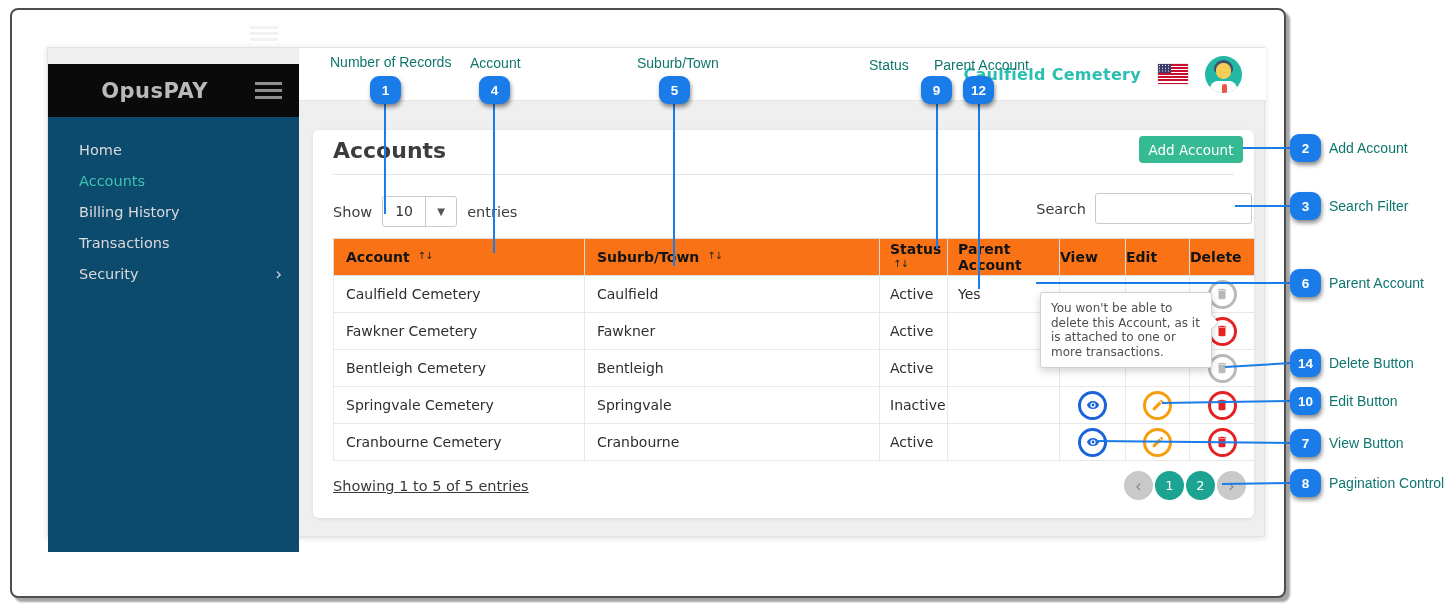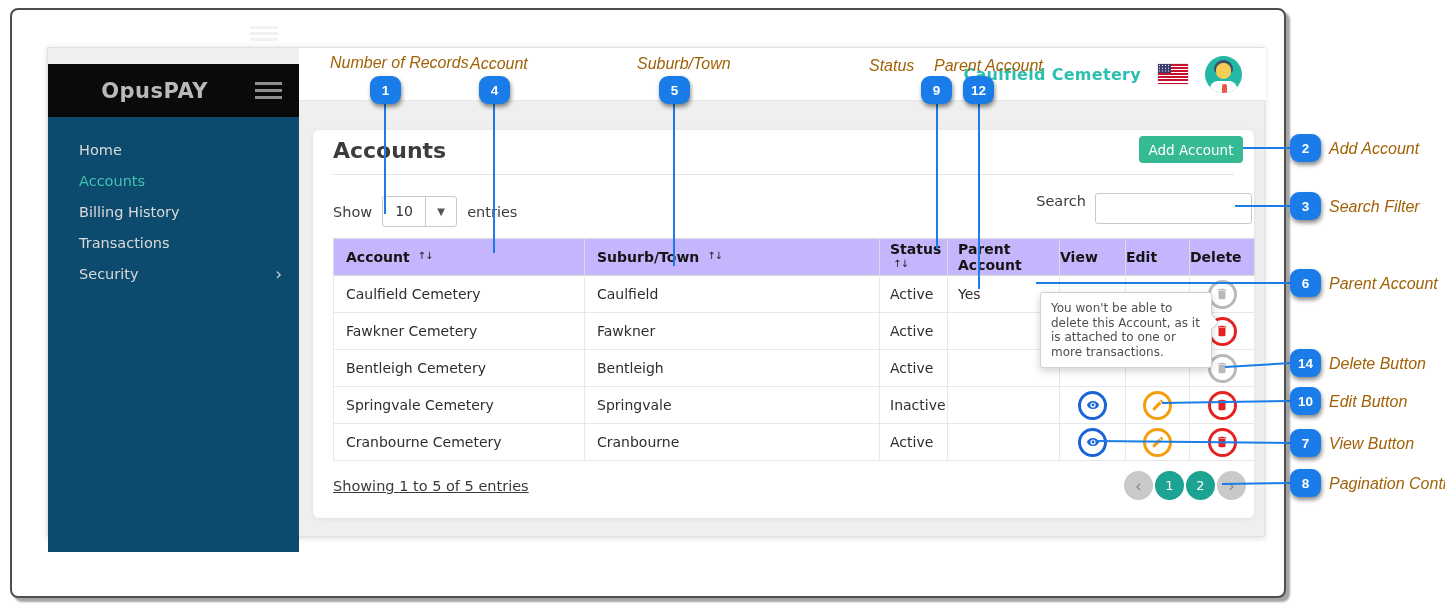--- a/index.html
+++ b/index.html
@@ -51,28 +51,28 @@
   .add-btn { position:absolute; left:826px; top:6px; width:104px; height:27px; background:#36ba93;
              color:#fff; border:none; border-radius:4px; font-size:13.5px; font-family:inherit; cursor:pointer; }
   .divider { position:absolute; left:20px; right:20px; top:44px; height:1px; background:#e5e5e5; }
 
   .show-row { position:absolute; left:20px; top:66px; height:31px; display:flex; align-items:center; gap:10px;
               font-size:14.5px; color:#3c3c3c; }
   .select { display:flex; border:1px solid #c9c9c9; border-radius:3px; height:31px; cursor:pointer; }
   .sel-val { width:42px; text-align:center; line-height:29px; font-size:14px; color:#333; }
   .sel-arrow { width:31px; border-left:1px solid #c9c9c9; text-align:center; line-height:29px; font-size:10px; color:#555; }
 
-  .search-row { position:absolute; top:63px; right:2px; display:flex; align-items:flex-start; gap:9px; }
+  .search-row { position:absolute; top:63px; right:2px; display:flex; align-items:center; gap:9px; }
   .search-label { font-size:14.5px; color:#3c3c3c; }
   .search-input { width:157px; height:31px; border:1px solid #c9c9c9; border-radius:3px; font-family:inherit; font-size:14px; padding:0 8px; }
 
   
   .tbl { position:absolute; left:20px; top:108px; width:921px; border-collapse:collapse; table-layout:fixed;
          font-size:14px; color:#2e2e2e; }
-  .tbl th { background:#c4b5fd; font-weight:bold; color:#141414; text-align:left; padding:0 0 0 12px;
+  .tbl th { background:#f97316; font-weight:bold; color:#141414; text-align:left; padding:0 0 0 12px;
             height:37px; border:1px solid #dcdcdc; font-size:14px; }
   .tbl td { height:37px; padding:0 0 0 12px; border:1px solid #e8e8e8; background:#fff; }
   .tbl th.c-status, .tbl td.c-status, .tbl th.c-parent, .tbl td.c-parent { padding-left:10px; }
   .tbl th.center { padding:0; }
   .tbl td.center { text-align:center; padding:0; }
   .sort { font-size:10px; color:#222; margin-left:3px; letter-spacing:-1px; position:relative; top:-3px; font-weight:normal; }
 
   .act { display:inline-flex; width:29px; height:29px; border:3px solid currentColor; border-radius:50%;
          align-items:center; justify-content:center; vertical-align:middle; cursor:pointer; background:#fff; }
   .act svg { width:14px; height:14px; fill:currentColor; }
@@ -95,22 +95,22 @@
   .tooltip::after { content:''; position:absolute; right:-7px; top:22px; border-top:7px solid transparent;
              border-bottom:7px solid transparent; border-left:7px solid #fff;
              filter:drop-shadow(1px 0 1px rgba(0,0,0,.2)); }
 
   
   .lines { position:absolute; left:0; top:0; width:1445px; height:614px; z-index:50; pointer-events:none; }
   .num-badge { position:absolute; width:31px; height:28px; background:#1a7ce8; border-radius:9px; color:#fff;
                font-family:"Liberation Sans",sans-serif; font-weight:bold; font-size:13.5px;
                display:flex; align-items:center; justify-content:center;
                box-shadow:1px 3px 4px rgba(0,0,0,.45); z-index:60; }
-  .annot-label { position:absolute; font-family:"Liberation Sans",sans-serif; font-size:16px; color:#a16207;
-               z-index:60; white-space:nowrap;font-style:italic; }
+  .annot-label { position:absolute; font-family:"Liberation Sans",sans-serif; font-size:14px; color:#0f766e;
+               z-index:60; white-space:nowrap; }
 </style>
 </head>
 <body>
 
 <div class="canvas">
 
   <div class="frame"></div>
   <div class="ghost-burger">
       <i></i>
       <i></i>

